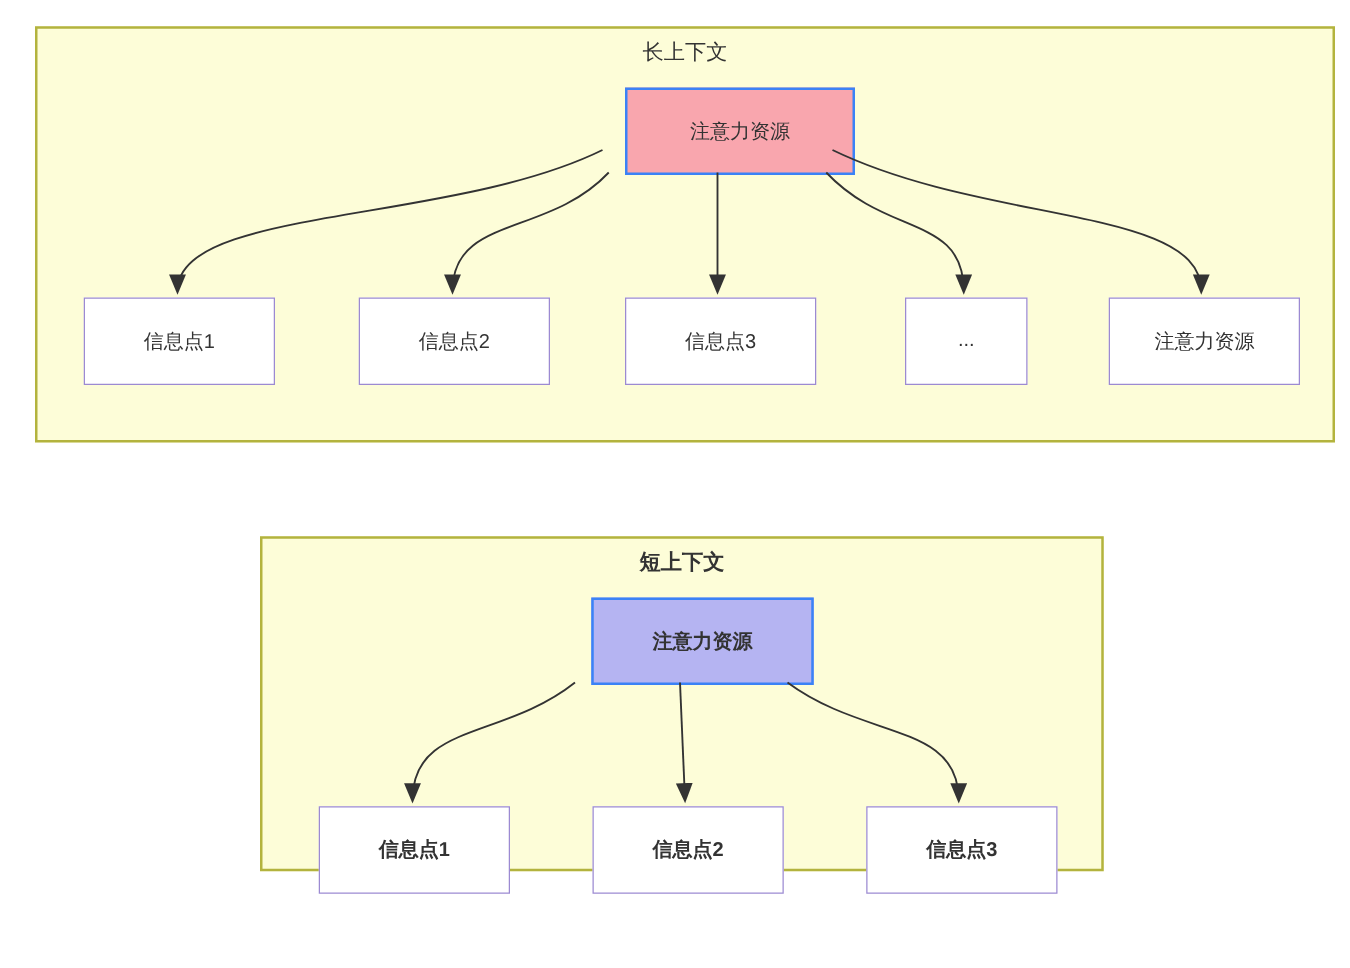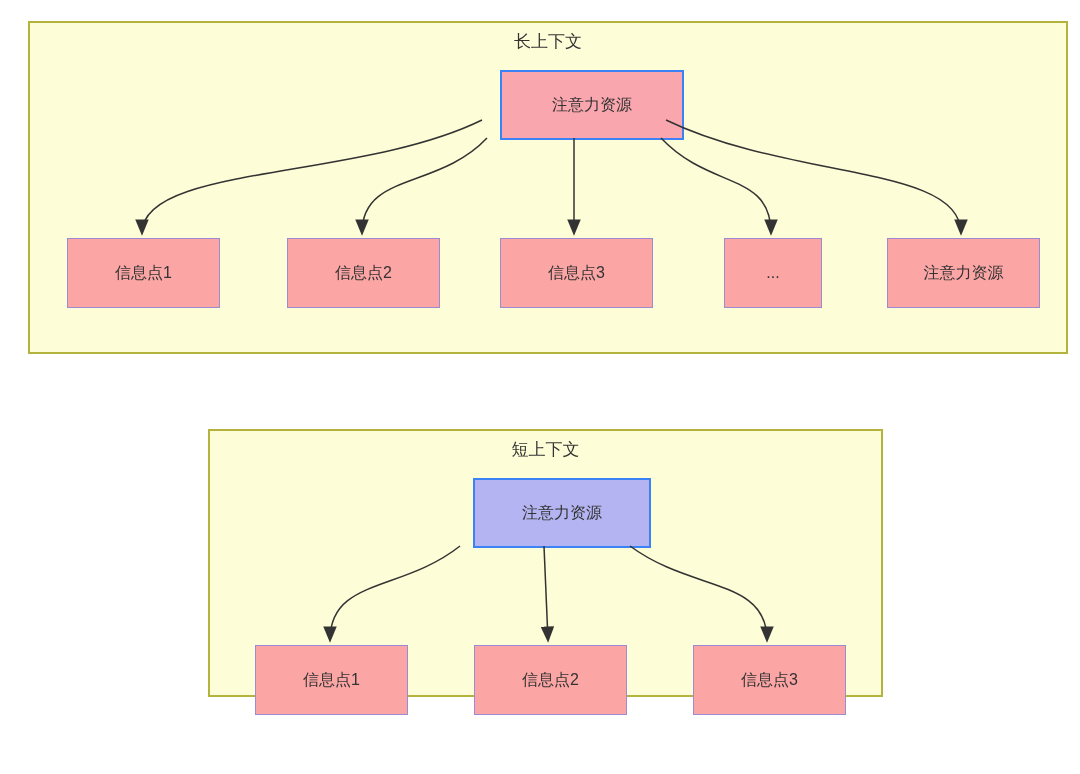--- a/index.html
+++ b/index.html
@@ -13,21 +13,21 @@
     background: #ffffff;
     overflow: hidden;
   }
 
   .container {
     position: absolute;
     background: #fdfdd8;
     border: 2px solid #b3b33e;
   }
   .container-long  { left: 28px;  top: 21px;  width: 1040px; height: 333px; }
-  .container-short { left: 208px; top: 429px; width: 675px;  height: 268px; }
+  .container-short { left: 208px; top: 429px; width: 675px;  height: 268px; font-weight: bold; }
 
   .container-title {
     position: absolute;
     top: 7px;
     left: 0;
     width: 100%;
     text-align: center;
     font-size: 17px;
     color: #333333;
   }
@@ -40,21 +40,21 @@
     font-size: 16px;
     color: #333333;
     text-align: center;
   }
 
   .source-node { border: 2px solid #3b82f6; margin-left: 16px; }
   .source-long  { left: 454px; top: 47px; width: 184px; height: 70px; background: #f9a6ae; }
   .source-short { left: 247px; top: 47px; width: 178px; height: 70px; background: #b5b4f2; }
 
   .target-node {
-    background: #fca5a5;
+    background: #ffffff;
     border: 1.5px solid #9c8ad2;
     height: 70px;
   }
   .container-long  .target-node { top: 215px; }
   .container-short .target-node { top: 214px; }
 
   .lt-1 { left: 37px;  width: 153px; }
   .lt-2 { left: 257px; width: 153px; }
   .lt-3 { left: 470px; width: 153px; }
   .lt-4 { left: 694px; width: 98px;  }

